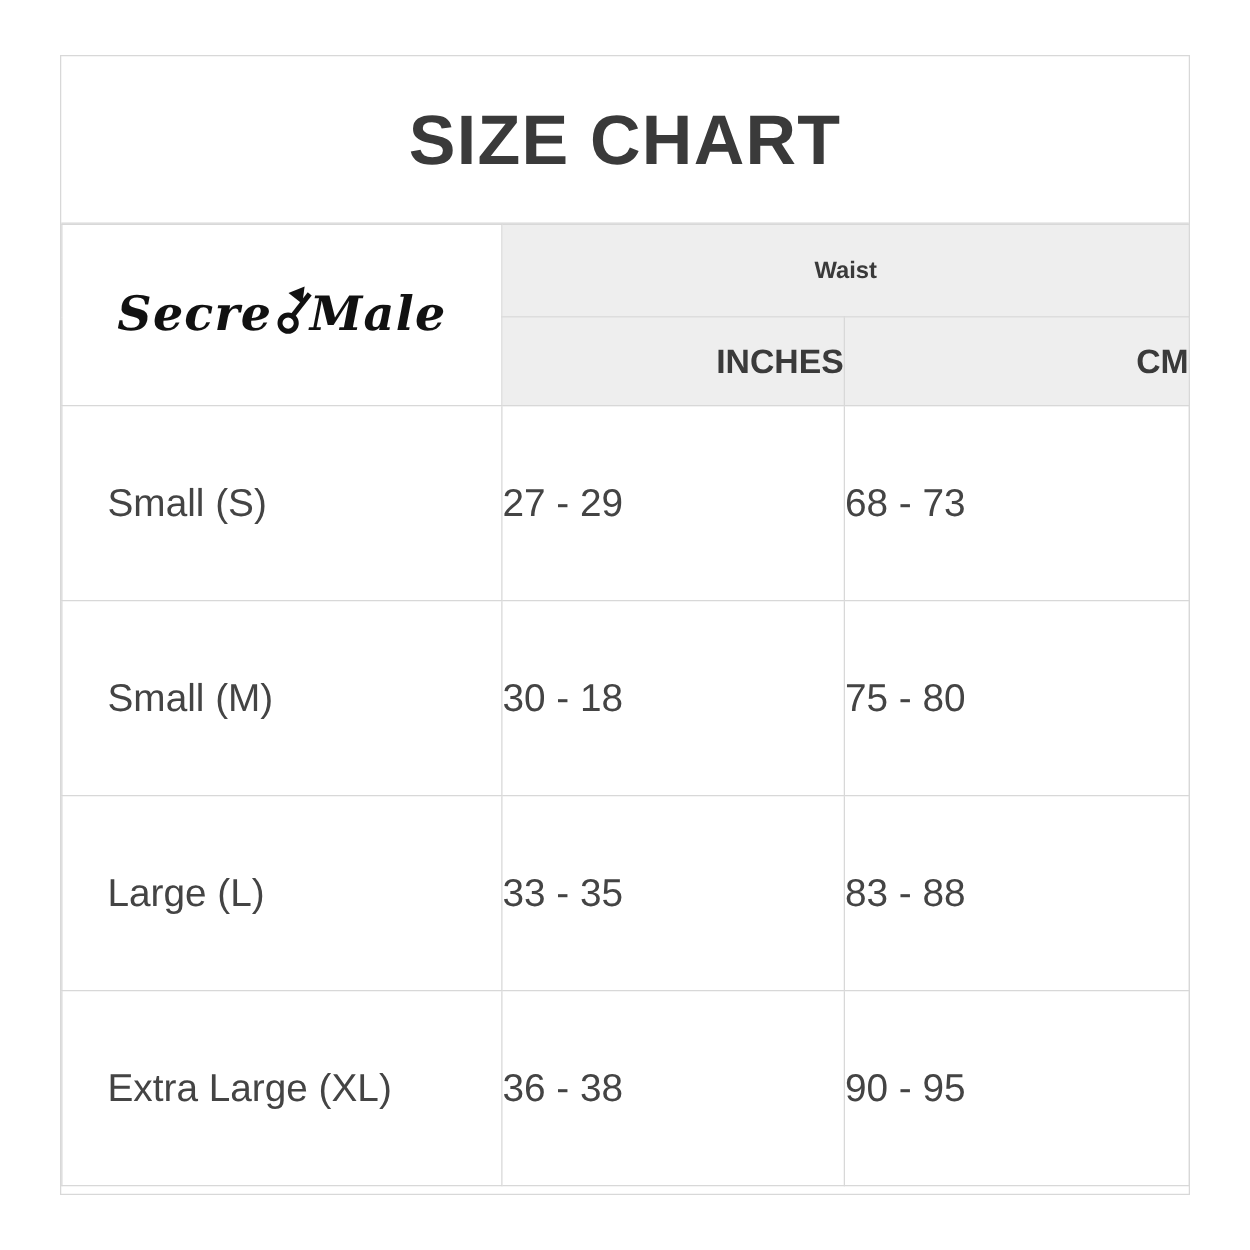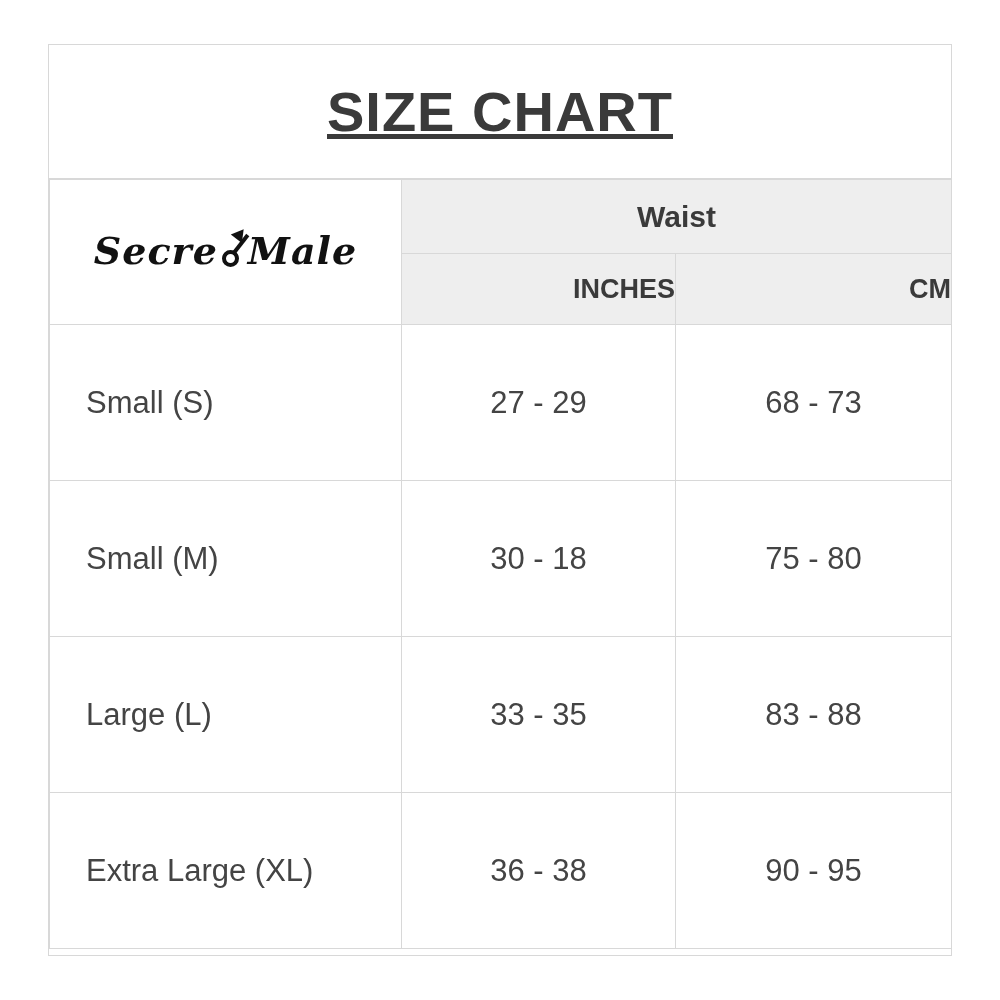--- a/index.html
+++ b/index.html
@@ -38,21 +38,20 @@
     justify-content: center;
     box-sizing: border-box;
   }
 
   .title-text {
     font-size: 56px;
     font-weight: bold;
     color: #3a3a3a;
     letter-spacing: 1px;
     line-height: 1;
-    text-decoration: underline;
   }
 
   table.size-table {
     width: 100%;
     border-collapse: collapse;
     table-layout: fixed;
     border-radius: 23px;
   }
 
   table.size-table td,
@@ -73,21 +72,21 @@
     font-size: 27px;
     font-weight: bold;
     height: 71px;
     vertical-align: middle;
   }
 
   .head-waist {
     background: #eeeeee;
     color: #3a3a3a;
     text-align: center;
-    font-size: 30px;
+    font-size: 19px;
     font-weight: bold;
     height: 74px;
     vertical-align: middle;
   }
 
   .logo-cell {
     background: #ffffff;
     height: 145px;
     vertical-align: middle;
     text-align: center;
@@ -156,21 +155,21 @@
     color: #444444;
     font-size: 31px;
   }
 
   .data-cell.label {
     text-align: left;
     padding-left: 36px;
   }
 
   .data-cell.num {
-    text-align: center;
+    text-align: left;
   }
 </style>
 </head>
 <body>
 
 <div class="page">
   <div class="chart-wrap">
 
     <div class="title-row">
       <div class="title-text">SIZE CHART</div>

